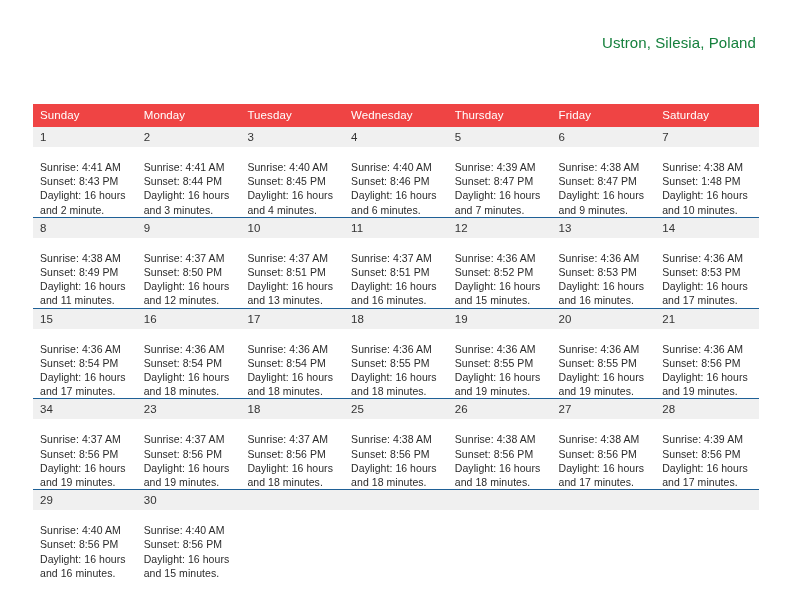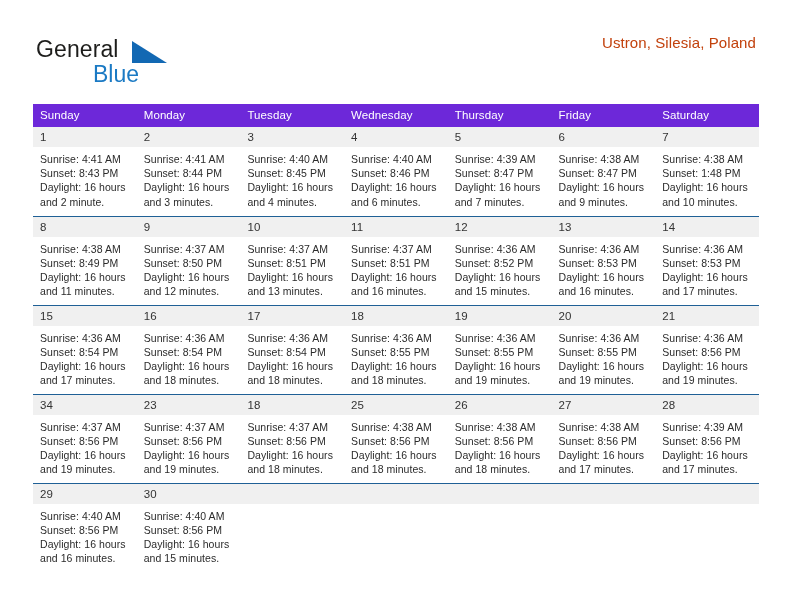--- a/index.html
+++ b/index.html
@@ -64,37 +64,37 @@
   }
   .cal-title {
     font-size: 28px;
     font-weight: normal;
     color: #222222;
     line-height: 34px;
     letter-spacing: 0.2px;
   }
   .cal-subtitle {
     font-size: 15px;
-    color: #c2410c;
+    color: #15803d;
     line-height: 22px;
     margin-top: 4px;
     letter-spacing: 0.1px;
   }
 
   
   .calendar {
     position: absolute;
     left: 33px;
     top: 104px;
     width: 726px;
     border-collapse: collapse;
     table-layout: fixed;
   }
   .calendar th {
-    background: #6d28d9;
+    background: #ef4444;
     color: #ffffff;
     font-size: 11.5px;
     font-weight: normal;
     text-align: left;
     padding: 5px 0 5px 7px;
     height: 21px;
     line-height: 13px;
     letter-spacing: 0.1px;
   }
   .calendar td {
@@ -113,43 +113,38 @@
     background: #f0f0f0;
     font-size: 11.5px;
     color: #333333;
     padding: 4px 0 4px 7px;
     height: 20px;
     line-height: 13px;
     letter-spacing: 0.1px;
   }
   .daynum.empty { color: transparent; }
   .cell-lines {
-    padding: 5px 6px 0 7px;
+    padding: 13px 6px 0 7px;
   }
   .cell-lines span {
     display: block;
     font-size: 10.5px;
     line-height: 14.2px;
     color: #2b2b2b;
     white-space: nowrap;
     letter-spacing: 0.05px;
   }
 </style>
 </head>
 <body>
 
 <div class="page">
 
   <div class="header">
 
-    <div class="logo">
-      <span class="logo-general">General</span>
-      <span class="logo-triangle"></span>
-      <span class="logo-blue">Blue</span>
-    </div>
 
     <div class="title-block">
       <div class="cal-subtitle">Ustron, Silesia, Poland</div>
     </div>
 
   </div>
 
   <table class="calendar">
     <thead>
       <tr id="weekday-row">

